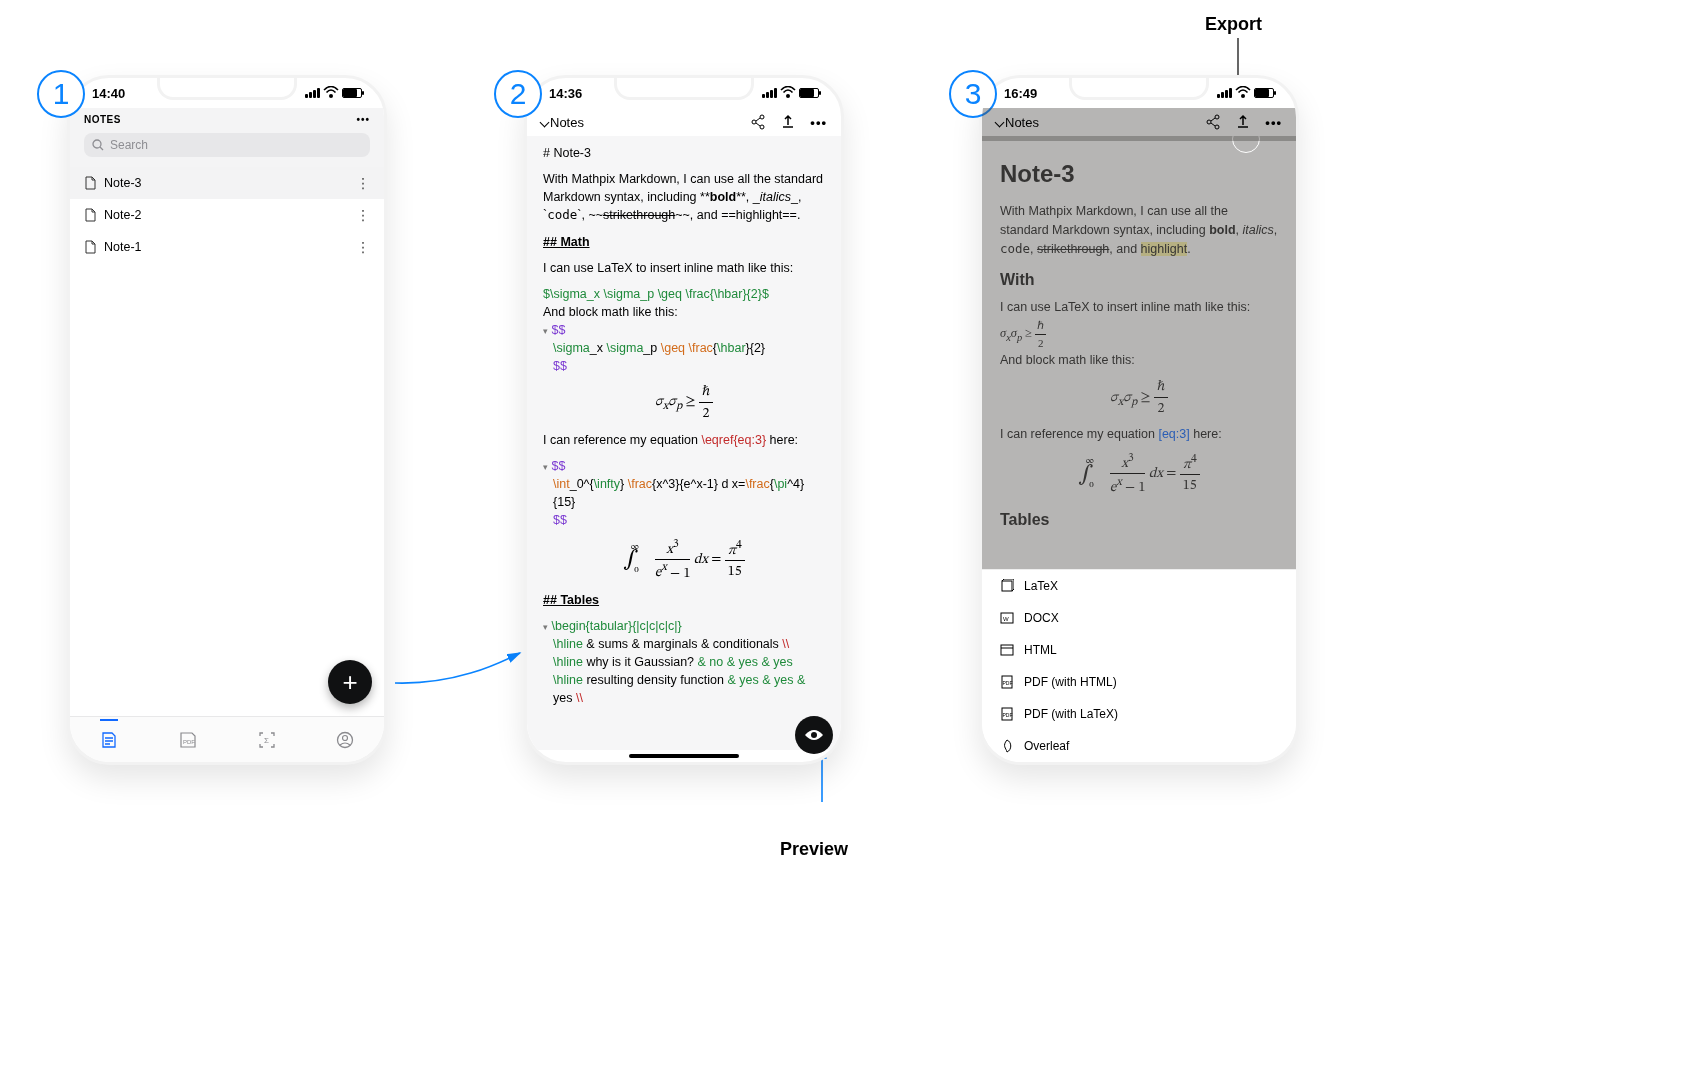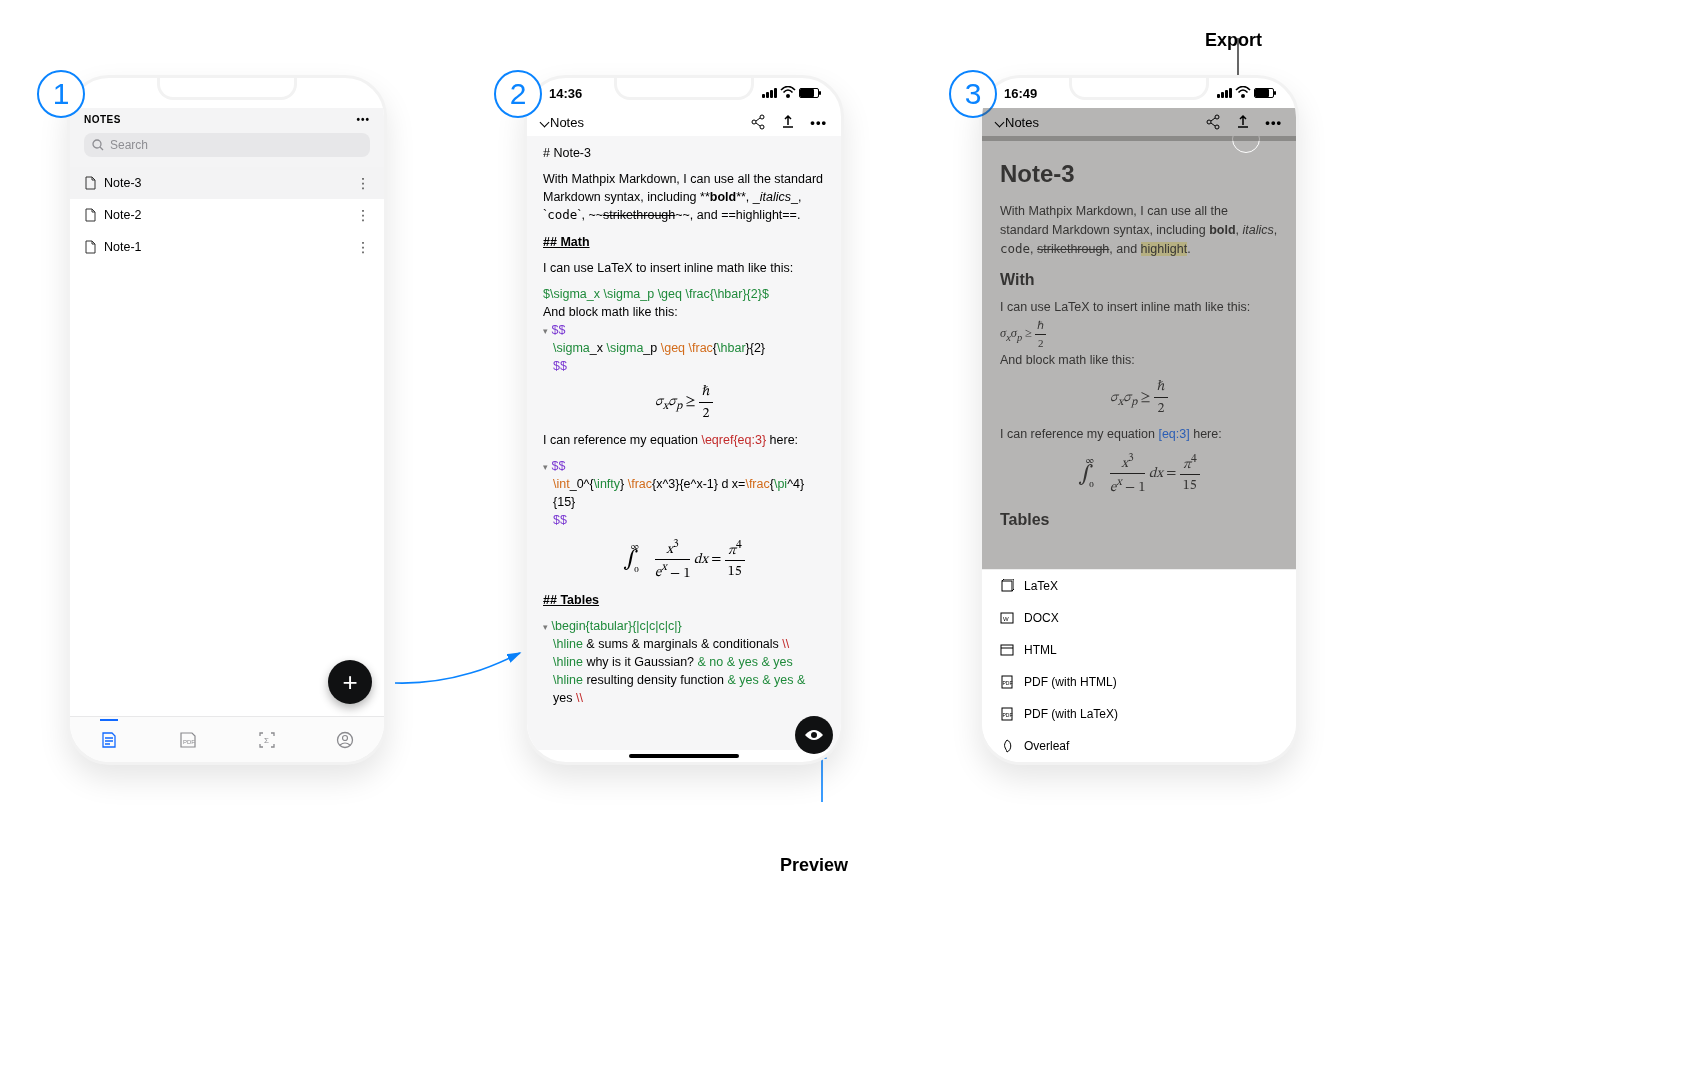--- a/index.html
+++ b/index.html
@@ -54,21 +54,21 @@
   .mono{font-family:ui-monospace,SFMono-Regular,Menlo,monospace;}
   .hl{background:#fff6a9;}
   .preview { flex:1; padding:12px 18px; color:#222; background:#fff; font-size:12.5px; line-height:1.5; position:relative;}
   .preview.dim::before{content:'';position:absolute;inset:0;background:rgba(80,78,76,.42);}
   .preview h1{font-size:24px; font-weight:800; margin:8px 0 10px;}
   .preview h2{font-size:16px; font-weight:800; margin:10px 0 6px;}
   .export-sheet{ background:#fff; border-top:1px solid #eee; }
   .export-sheet .opt{ display:flex; align-items:center; gap:10px; padding:9px 18px; font-size:12px;}
   .step-badge{ position:absolute; width:48px; height:48px; border:2.5px solid #0a84ff; border-radius:50%; display:flex; align-items:center; justify-content:center; font-size:30px; color:#0a84ff; font-weight:500; background:#fff; z-index:5;}
   .annot{ position:absolute; color:#0a84ff; font-size:21px; text-align:center; line-height:1.25; font-weight:500;}
-  .annot-black{ position:absolute; font-size:18px; font-weight:600; text-align:left;margin-top:16px;}
+  .annot-black{ position:absolute; font-size:18px; font-weight:600; text-align:left;}
   svg.arrow{ position:absolute; overflow:visible; pointer-events:none;}
   .chev{display:inline-block;transform:rotate(-45deg);border:solid #000;border-width:0 0 1.5px 1.5px;width:7px;height:7px;}
   .ic{display:inline-flex;align-items:center;justify-content:center;}
   .ring{ position:absolute; width:28px; height:28px; border:1.5px solid #fff; border-radius:50%; z-index:6;}
   .homebar{height:4px;width:110px;background:#000;border-radius:4px;margin:4px auto;}
 </style>
 </head>
 <body>
 
 <div class="canvas">
@@ -108,20 +108,40 @@
         <marker id="ah3" markerWidth="10" markerHeight="10" refX="8" refY="3" orient="auto">
           <path d="M0,0 L9,3 L0,6 Z" fill="#fff"></path>
         </marker>
       </defs>
     <path d="M 238 0 L 238 78" stroke="#000" stroke-width="1.2" fill="none"></path>
     <path d="M 238 108 C 200 260, 85 380, 15 520" stroke="#fff" stroke-width="1.6" fill="none" marker-end="url(#ah3)"></path>
   </svg>
 
   <div class="phone" style="left:67px; top:75px;">
     <div class="notch"></div>
+    <div class="statusbar">
+      <span>14:40</span>
+      <span class="right">
+        <span class="sig">
+            <i></i>
+            <i></i>
+            <i></i>
+            <i></i>
+          </span>
+        <span class="wifi">
+            <svg width="16" height="12">
+              <path d="M1,4 Q8,-3 15,4" stroke="#000" stroke-width="1.6" fill="none"></path>
+              <path d="M3.5,6.5 Q8,1.5 12.5,6.5" stroke="#000" stroke-width="1.6" fill="none"></path>
+            </svg>
+          </span>
+        <span class="batt">
+            <i></i>
+          </span>
+      </span>
+    </div>
     <div class="screen">
       <div class="list-head">
         <div class="title">
           <span>NOTES</span>
           <span class="dots3">•••</span>
         </div>
         <div class="search">
           <svg width="12" height="12" style="margin-right:6px;">
               <circle cx="5" cy="5" r="4" stroke="#8e8e93" stroke-width="1.3" fill="none"></circle>
               <line x1="8" y1="8" x2="11" y2="11" stroke="#8e8e93" stroke-width="1.3"></line>

